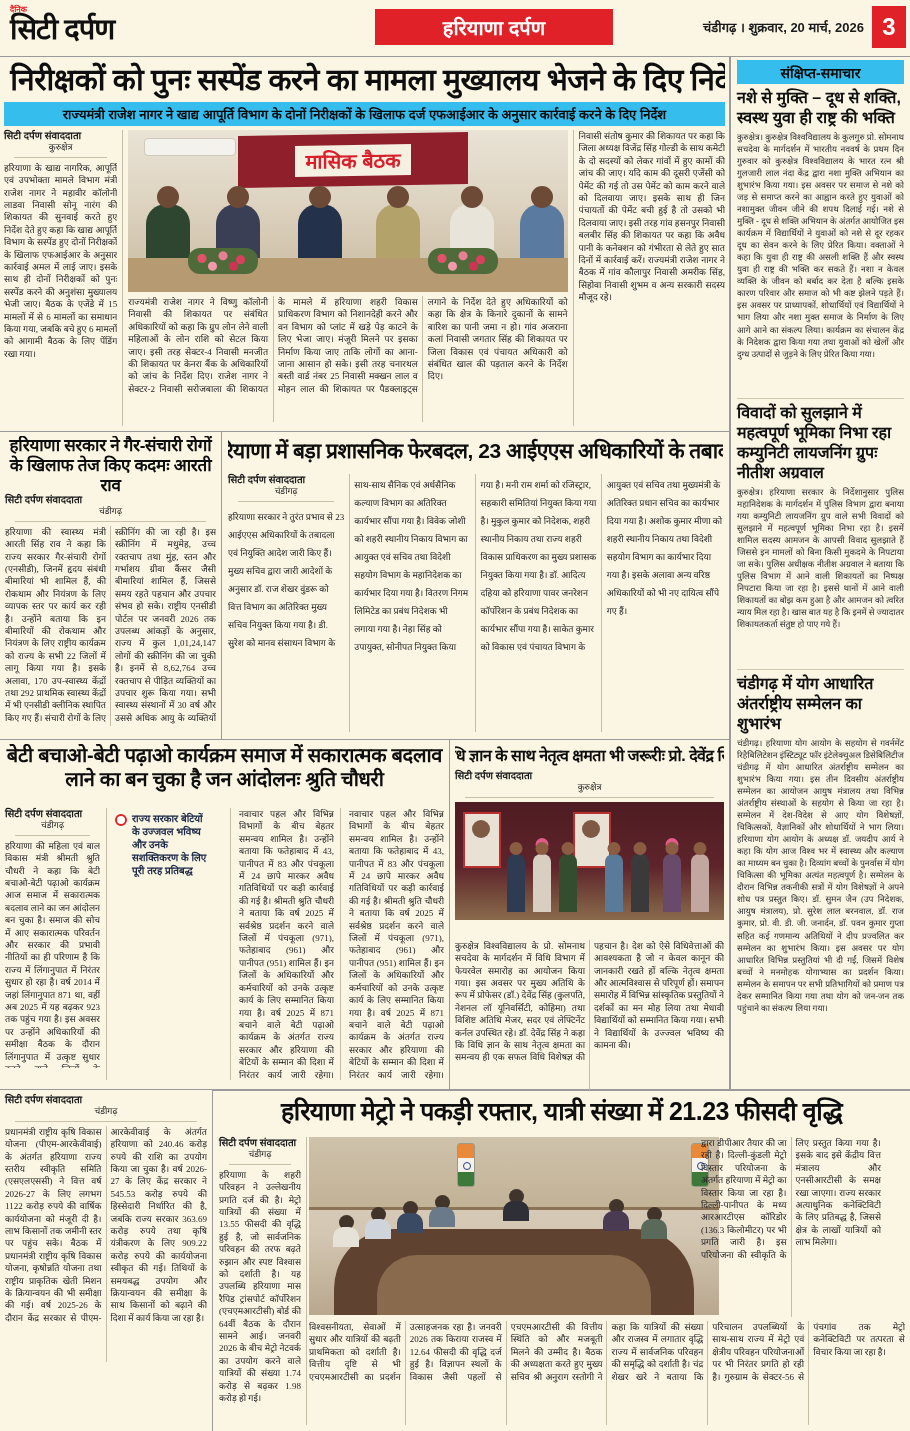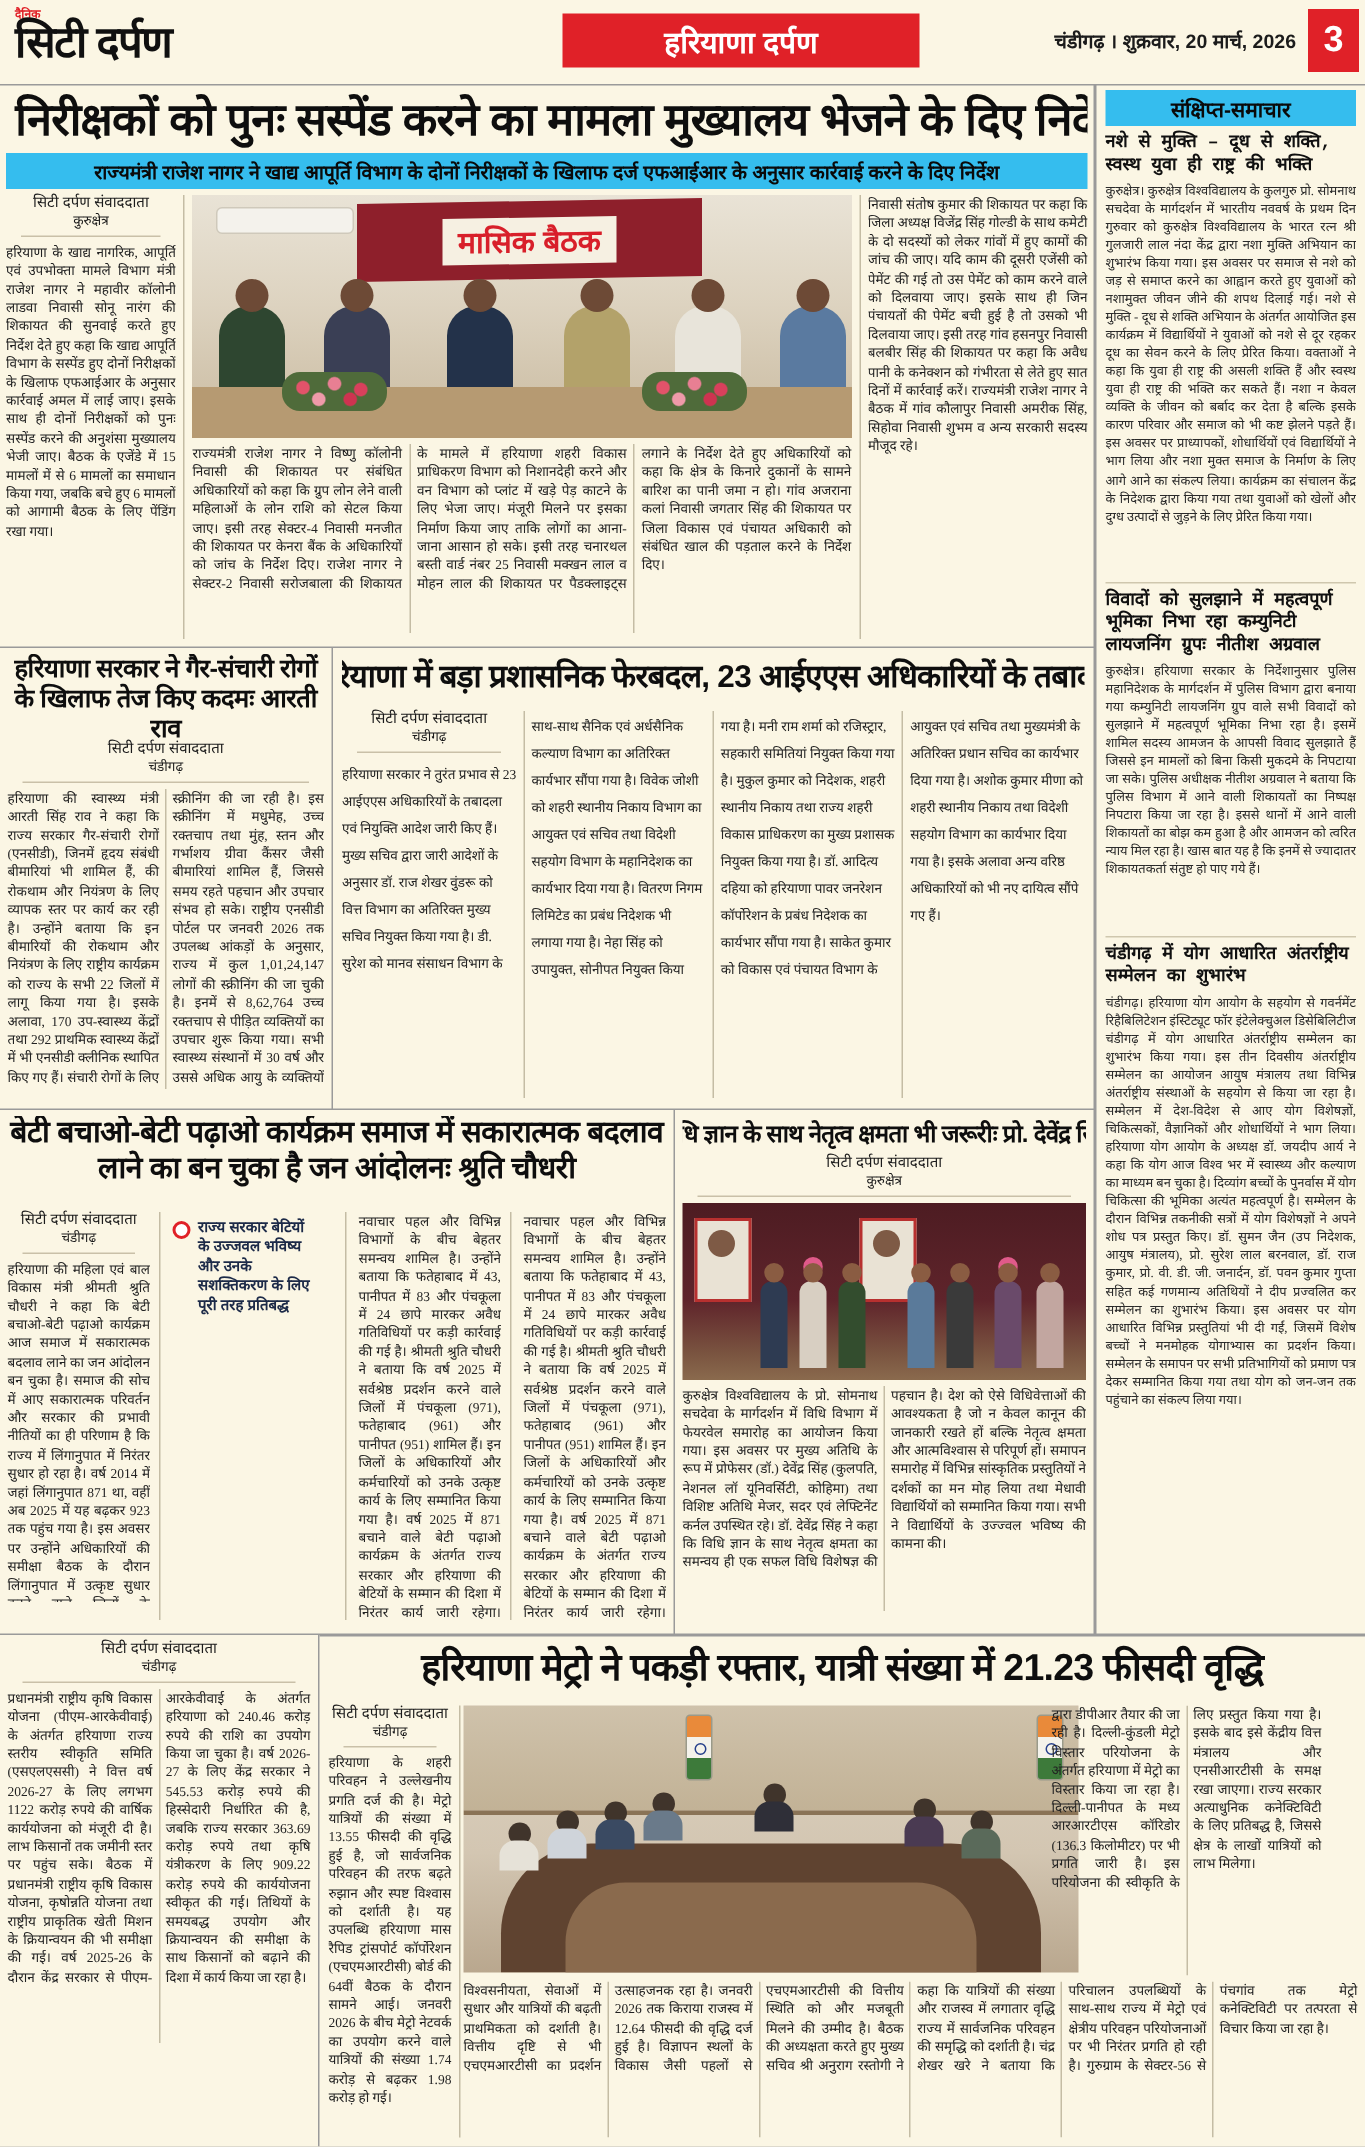--- a/index.html
+++ b/index.html
@@ -19,21 +19,21 @@
     display:flex;align-items:center;justify-content:center;overflow:hidden;
   }
   .edition-banner span{color:#fff;font-family:"Liberation Sans",sans-serif;font-weight:900;font-size:20px;white-space:nowrap;}
   .dateline{position:absolute;right:46px;top:18px;font-family:"Liberation Sans",sans-serif;font-weight:bold;font-size:13px;white-space:nowrap;}
   .pagenum{position:absolute;right:4px;top:6px;width:34px;height:42px;background:#e02128;color:#fff;
     display:flex;align-items:center;justify-content:center;font-family:"Liberation Sans",sans-serif;font-weight:900;font-size:24px;}
   
   .hl-clip{display:flex;justify-content:center;overflow:hidden;}
   .hl{font-family:"Liberation Sans",sans-serif;font-weight:900;color:#0e0e0e;white-space:nowrap;letter-spacing:-0.5px;}
   .hl-wrap{font-family:"Liberation Sans",sans-serif;font-weight:900;color:#0e0e0e;text-align:center;line-height:1.18;overflow:hidden;letter-spacing:-0.3px;}
-  .byline{font-family:"Liberation Sans",sans-serif;font-weight:normal;font-size:10px;text-align:center;line-height:1.2;}
+  .byline{font-family:"Liberation Sans",sans-serif;font-weight:bold;font-size:10px;line-height:1.2;}
   .place{font-size:9px;text-align:center;line-height:1.3;padding-bottom:3px;border-bottom:1px solid #c9c0a8;margin:0 10px 4px 10px;}
   .body-txt{font-size:9px;line-height:1.38;text-align:justify;overflow:hidden;color:#222;}
   .vline{border-right:1px solid #c4bca4;}
   .section{position:absolute;box-sizing:border-box;}
   
   .lead{left:0;top:56px;width:730px;height:376px;border-bottom:1.5px solid #9a9a9a;border-right:1.5px solid #9a9a9a;padding:2px 4px;}
   .lead-hl{height:42px;}
   .lead-hl .hl{font-size:30px;}
   .lead-sub{height:24px;background:#35bdee;margin-top:2px;display:flex;align-items:center;justify-content:center;overflow:hidden;}
   .lead-sub span{font-family:"Liberation Sans",sans-serif;font-weight:bold;font-size:13px;color:#0a0a0a;white-space:nowrap;}
@@ -52,21 +52,21 @@
     background:radial-gradient(circle at 20% 40%,#e2536a 0 4px,transparent 5px),
                radial-gradient(circle at 50% 30%,#e87f93 0 4px,transparent 5px),
                radial-gradient(circle at 75% 45%,#d8405c 0 4px,transparent 5px),
                radial-gradient(circle at 35% 70%,#ef9aa9 0 4px,transparent 5px),
                radial-gradient(circle at 65% 70%,#cf3350 0 4px,transparent 5px),#4f6b3a;}
   .lead-bottom{margin-top:4px;height:126px;column-count:3;column-gap:10px;column-rule:1px solid #c4bca4;}
   
   .sidebar{left:730px;top:56px;width:180px;height:1034px;border-bottom:1.5px solid #9a9a9a;padding:4px 6px;}
   .sb-header{height:24px;background:#35bdee;display:flex;align-items:center;justify-content:center;margin-bottom:4px;}
   .sb-header span{font-family:"Liberation Sans",sans-serif;font-weight:900;font-size:14px;color:#0a0a0a;white-space:nowrap;}
-  .sb-title{font-family:Liberation Mono, monospace;font-weight:bold;font-size:12px;line-height:1.25;margin:4px 0 3px 0;color:#101010;}
+  .sb-title{font-family:Liberation Sans, sans-serif;font-weight:bold;font-size:16px;line-height:1.25;margin:4px 0 3px 0;color:#101010;}
   .sb-body{font-size:8.6px;line-height:1.4;text-align:justify;color:#2a2a2a;overflow:hidden;}
   .sb-item{border-bottom:1px solid #cfc7ae;padding-bottom:5px;margin-bottom:4px;}
   .sb-item:last-child{border-bottom:none;}
   
   .ncd{left:0;top:432px;width:222px;height:308px;border-right:1.5px solid #9a9a9a;border-bottom:1.5px solid #9a9a9a;padding:4px 5px;}
   .ncd .hl-wrap{font-size:17px;height:58px;}
   .ncd-body{height:200px;column-count:2;column-gap:9px;column-rule:1px solid #c4bca4;margin-top:3px;}
   .reshuffle{left:222px;top:432px;width:508px;height:308px;border-right:1.5px solid #9a9a9a;border-bottom:1.5px solid #9a9a9a;padding:4px 6px;}
   .reshuffle .lead-hl{height:34px;}
   .reshuffle .hl{font-size:21px;}
@@ -82,21 +82,21 @@
   .bullet span{font-family:"Liberation Sans",sans-serif;font-weight:bold;font-size:10px;line-height:1.3;color:#1c2a48;}
   .vidhi{left:450px;top:740px;width:280px;height:350px;border-right:1.5px solid #9a9a9a;border-bottom:1.5px solid #9a9a9a;padding:4px 5px;}
   .vidhi .lead-hl{height:26px;}
   .vidhi .hl{font-size:16px;}
   .photo-vidhi{position:relative;width:100%;height:118px;background:linear-gradient(180deg,#4d1c22 0%,#5f242b 55%,#7a5440 85%,#8a6a4d 100%);overflow:hidden;margin-top:2px;}
   .pv-poster{position:absolute;top:10px;width:34px;height:52px;background:#e9e2d4;border:2px solid #b8302f;}
   .pv-poster::after{content:"";position:absolute;left:7px;top:6px;width:18px;height:18px;border-radius:50%;background:#7e5a45;}
   .pv-fig{position:absolute;bottom:8px;width:18px;height:58px;border-radius:8px 8px 0 0;}
   .pv-fig::before{content:"";position:absolute;left:50%;top:-12px;transform:translateX(-50%);width:13px;height:13px;border-radius:50%;background:#8a5c42;}
   .pv-turban::before{box-shadow:0 -4px 0 0 #e05a8a;}
-  .vidhi-body{height:150px;column-count:2;column-gap:9px;column-rule:1px solid #c4bca4;margin-top:4px;}
+  .vidhi-body{height:150px;column-count:2;column-gap:9px;column-rule:1px solid #c4bca4;margin-top:20px;}
   
   .pmrkvy{left:0;top:1090px;width:213px;height:341px;border-right:1.5px solid #9a9a9a;padding:4px 5px;}
   .pmrkvy .hl-wrap{font-size:15.5px;height:54px;}
   .pm-body{height:236px;column-count:2;column-gap:9px;column-rule:1px solid #c4bca4;margin-top:3px;}
   .metro{left:213px;top:1090px;width:697px;height:341px;padding:2px 4px;}
   .metro-hl{height:38px;}
   .metro-hl .hl{font-size:25px;}
   .metro-colA{position:absolute;left:6px;top:46px;width:82px;height:288px;}
   .photo-metro{position:absolute;left:96px;top:46px;width:410px;height:178px;background:linear-gradient(180deg,#ddd2c0 0%,#d3c6b2 55%,#b7a astuce 100%);overflow:hidden;}
   .photo-metro{background:linear-gradient(180deg,#ddd2c0 0%,#d3c6b2 55%,#b9a78e 100%);}

